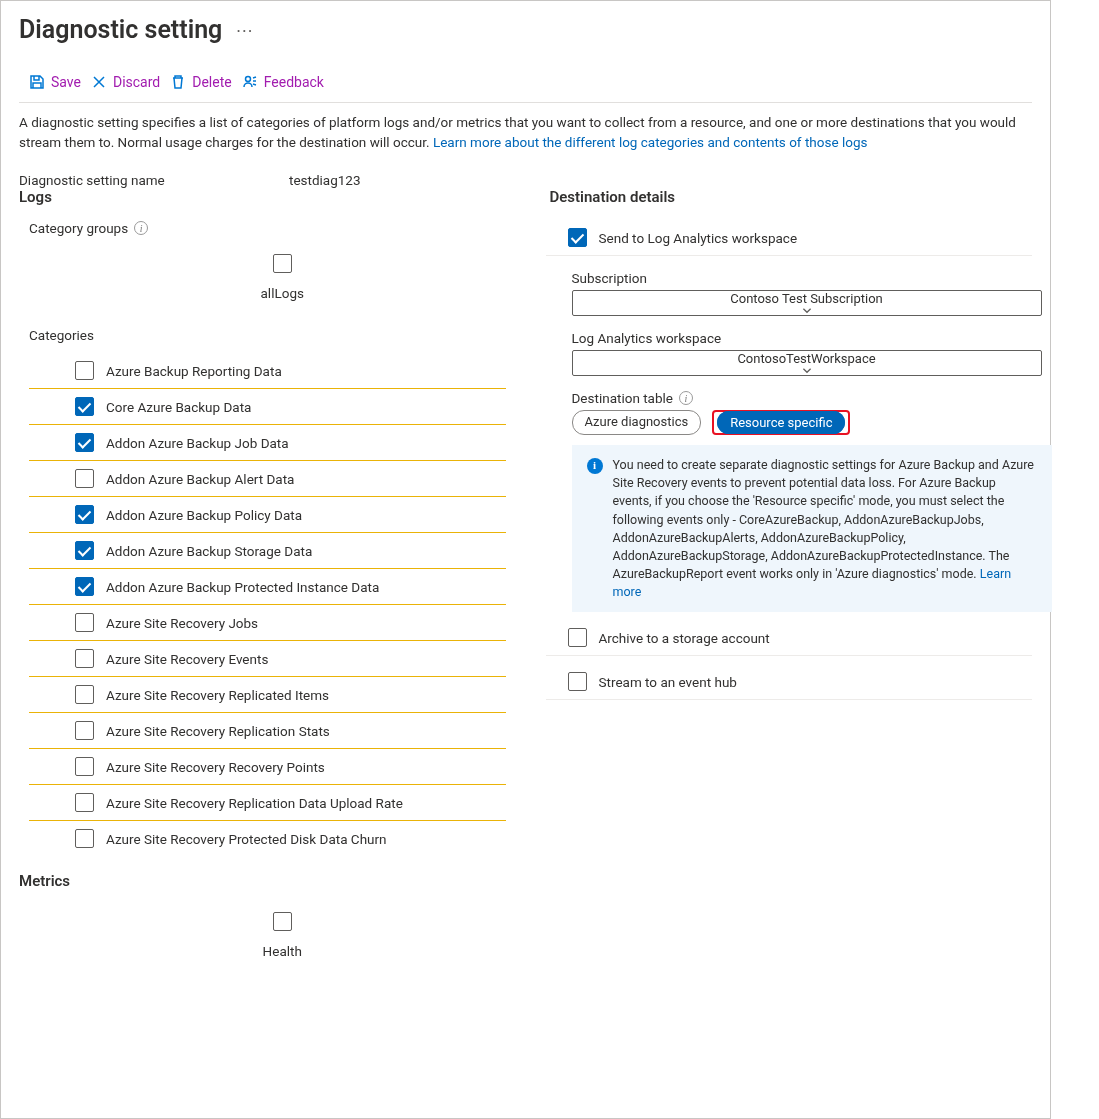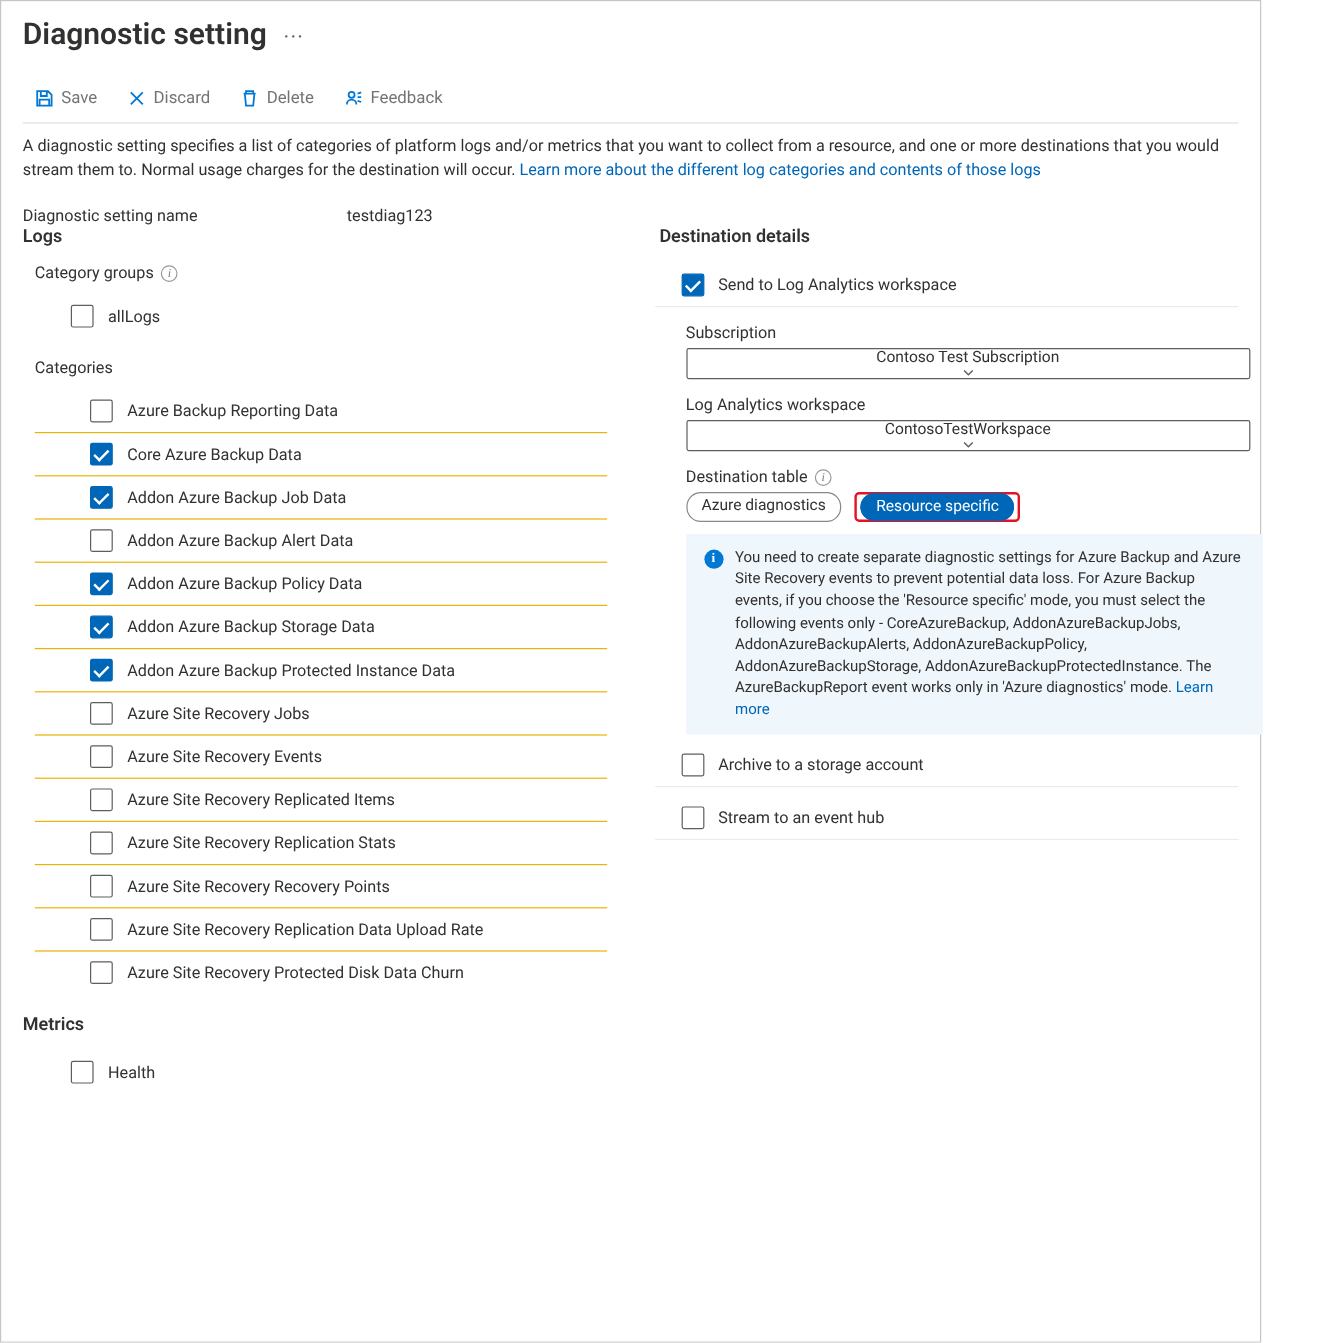--- a/index.html
+++ b/index.html
@@ -24,22 +24,22 @@
     margin: 0;
   }
   .more {
     color: #605e5c; font-size: 18px; line-height: 10px;
     letter-spacing: 1px;
     cursor: pointer;
     margin-top: 4px;
   }
 
   .toolbar {
-    display:flex; gap: 17px;
-    color: #737373;
+    display:flex; gap: 2px;
+    color: #a21caf;
     margin-top: 26px;
     padding-left: 6px;
   }
   .tbtn {
     display:flex; align-items:center; gap:6px;
     font-size: 14px; cursor:pointer;
     padding: 4px 4px;
   }
   .tbtn svg { width:16px; height:16px; }
   .ico-blue { stroke:#0078d4; fill:none; stroke-width:1.5; }
@@ -67,21 +67,21 @@
     align-items:center; justify-content:center; font-family: Georgia, serif;
   }
 
   .chk-list { }
   .chk-row {
     display:flex; align-items:center; gap:12px;
     padding: 8px 0 8px 0px;
     border-bottom:1px solid #eab308;
   }
   .chk-list .chk-row:last-child { border-bottom:none; }
-  .chk-row.small-pad { padding-left: 30px; }
+  .chk-row.small-pad { padding-left: 30px; flex-direction: column; }
   .chk-row.xsmall-pad { padding-left: 46px; }
   .chk-label { font-size: 13.5px; }
 
   
   .cb {
     width:19px; height:19px; border:1px solid #605e5c; border-radius:2px;
     display:inline-flex; align-items:center; justify-content:center;
     background:#fff; flex:0 0 auto; cursor:pointer;
   }
   .cb.checked { background:#0067b8; border-color:#0067b8; }

